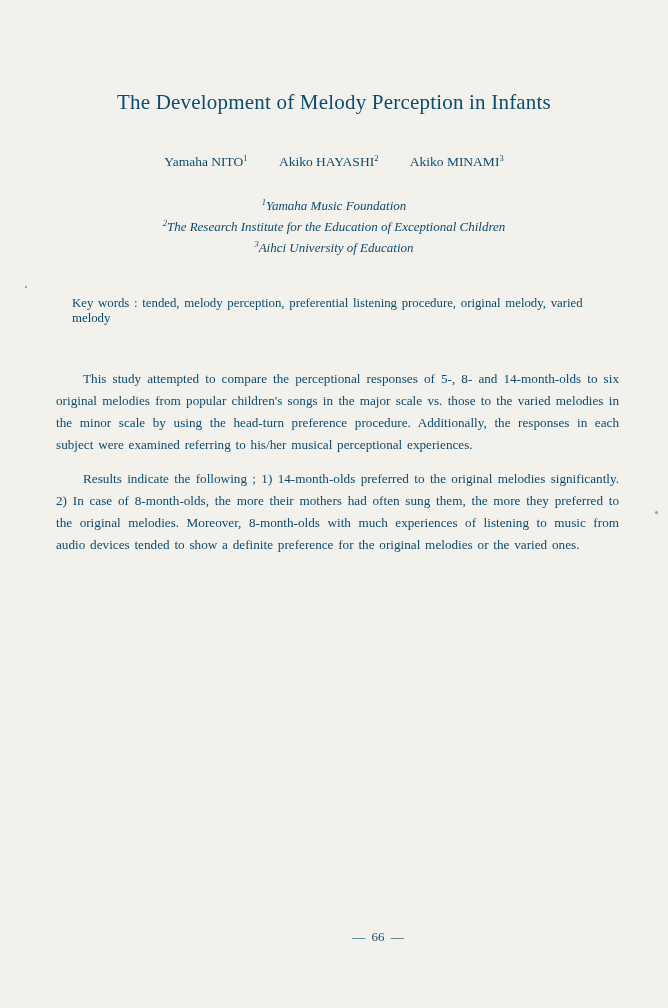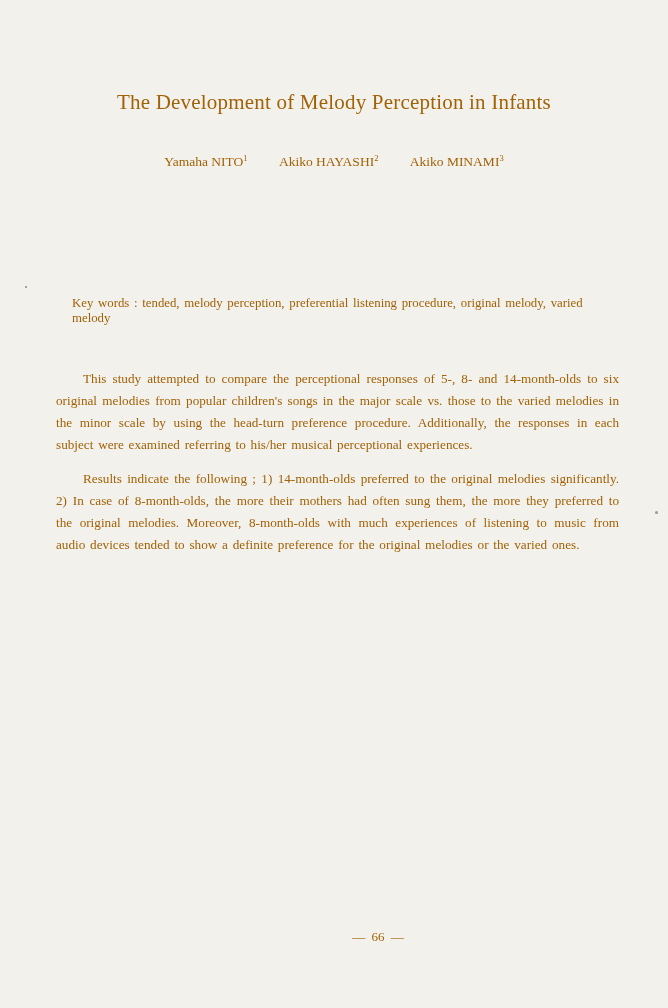--- a/index.html
+++ b/index.html
@@ -6,21 +6,21 @@
     margin: 0;
     padding: 0;
     background: #f3f1ec;
   }
   .page {
     position: relative;
     width: 668px;
     height: 1008px;
     background: #f3f1ec;
     font-family: "Liberation Serif", serif;
-    color: #a16207;
+    color: #0c4a6e;
     overflow: hidden;
   }
   .title {
     position: absolute;
     top: 90px;
     left: 0;
     width: 100%;
     text-align: center;
     font-size: 21px;
     font-weight: normal;
@@ -109,20 +109,25 @@
 <div class="page">
 
   <h1 class="title">The Development of Melody Perception in Infants</h1>
 
   <div class="authors">
     <span class="author"><span>Yamaha NITO</span><sup>1</sup></span>
     <span class="author"><span>Akiko HAYASHI</span><sup>2</sup></span>
     <span class="author"><span>Akiko MINAMI</span><sup>3</sup></span>
   </div>
 
+  <div class="affiliations">
+    <div><sup>1</sup><span>Yamaha Music Foundation</span></div>
+    <div><sup>2</sup><span>The Research Institute for the Education of Exceptional Children</span></div>
+    <div><sup>3</sup><span>Aihci University of Education</span></div>
+  </div>
 
   <p class="keywords">Key words : tended, melody perception, preferential listening procedure, original melody, varied melody</p>
 
   <div class="abstract">
     <p>This study attempted to compare the perceptional responses of 5-, 8- and 14-month-olds to six original melodies from popular children's songs in the major scale vs. those to the varied melodies in the minor scale by using the head-turn preference procedure.  Additionally, the responses in each subject were examined referring to his/her musical perceptional experiences.</p>
     <p>Results indicate the following ; 1) 14-month-olds preferred to the original melodies significantly.  2) In case of 8-month-olds, the more their mothers had often sung them, the more they preferred to the original melodies.  Moreover, 8-month-olds with much experiences of listening to music from audio devices tended to show a definite preference for the original melodies or the varied ones.</p>
   </div>
 
   <div class="pageno">— 66 —</div>
 

